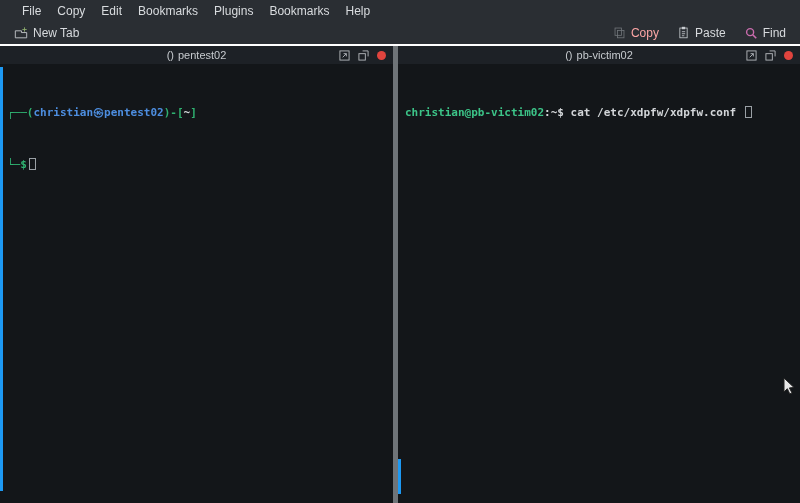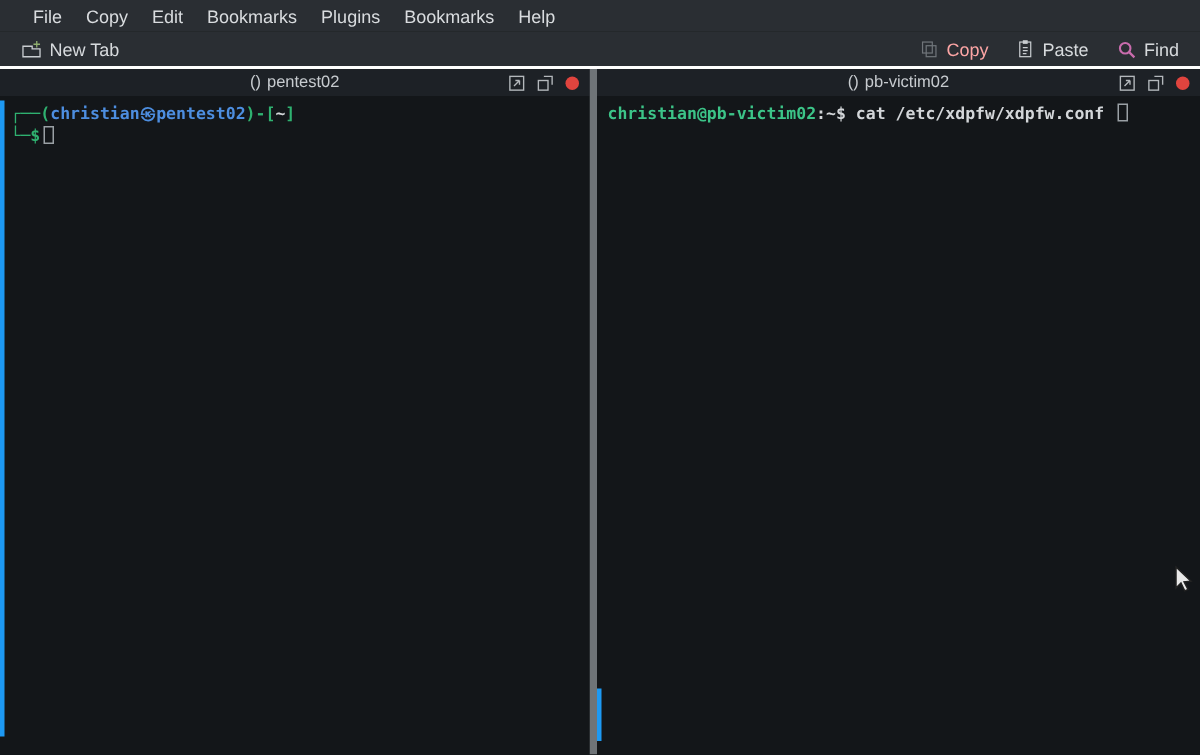--- a/index.html
+++ b/index.html
@@ -97,21 +97,21 @@
     flex: 1;
     position: relative;
     background: var(--terminal-bg, #131619);
     font-family: "DejaVu Sans Mono", monospace;
     font-size: 11px;
     line-height: 15px;
     padding: 4px 6px 4px 7px;
     color: #cfd2d5;
     overflow: hidden;
   }
-  .tline { white-space: pre; }
+  .tline { white-space: pre; margin-top: 37px; }
   .kgreen { color: var(--kali-frame-green, #2fb170); font-weight: bold; }
   .kblue  { color: var(--kali-userhost-blue, #4d8ee0); font-weight: bold; }
   .bgreen { color: var(--bash-prompt-green, #3cc488); font-weight: bold; }
   .fg     { color: #d3d6d9; font-weight: bold; }
   .cmd    { color: #d3d6d9; font-weight: bold; }
   .cursor {
     display: inline-block;
     width: 7px;
     height: 12px;
     border: 1px solid #9aa0a5;

